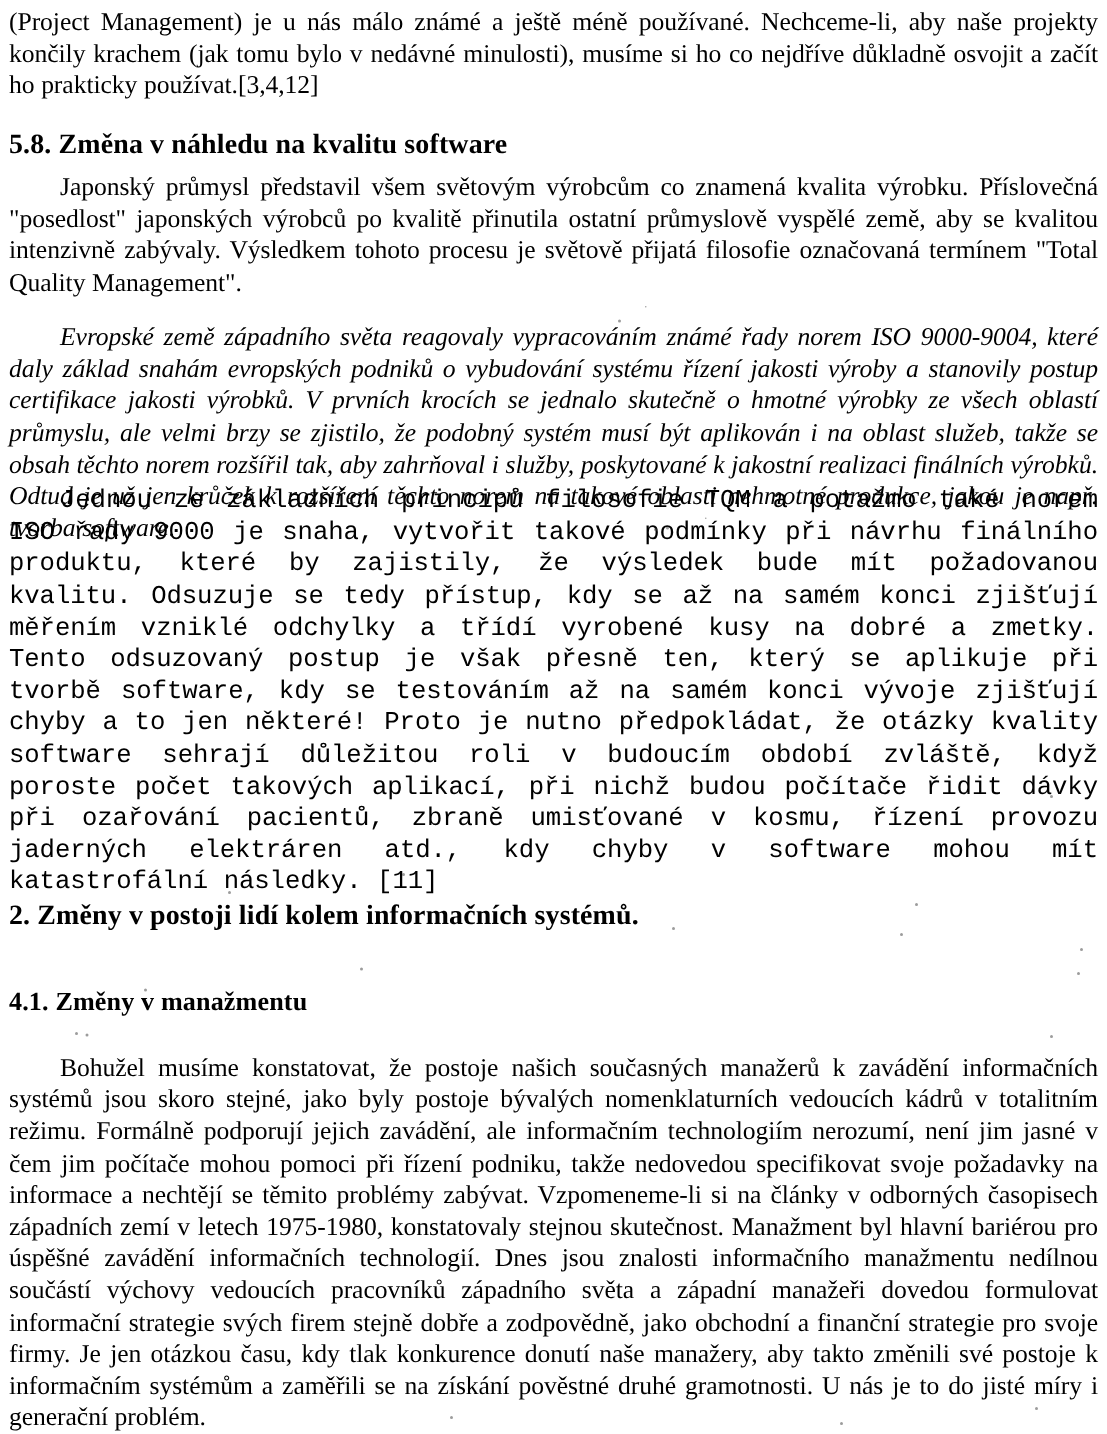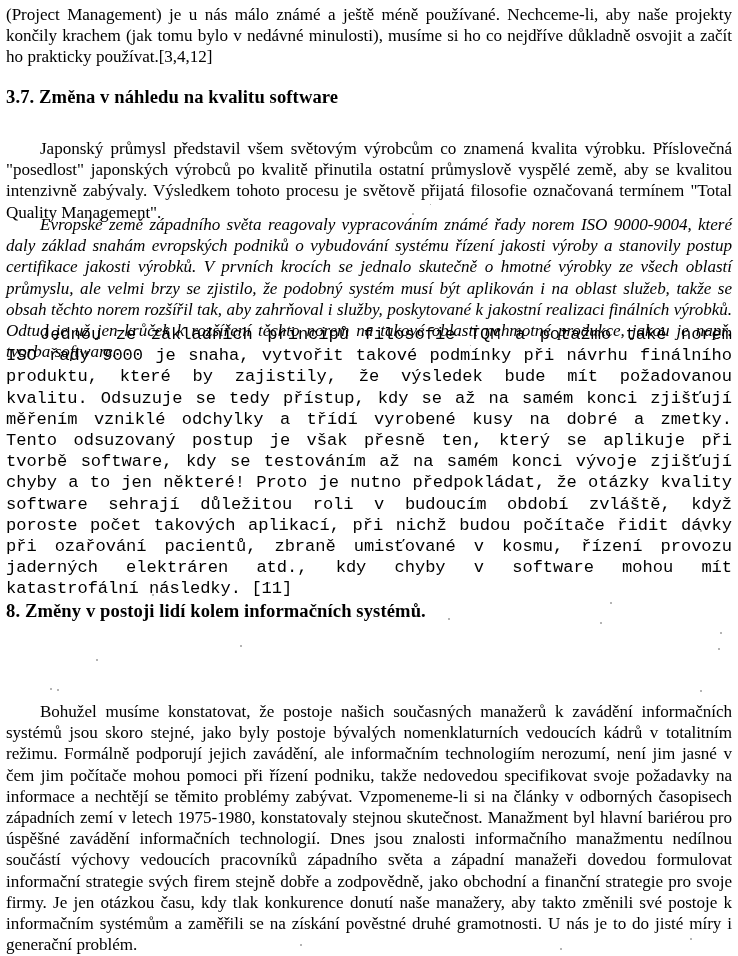--- a/index.html
+++ b/index.html
@@ -66,39 +66,42 @@
 </head>
 <body>
 
 <div id="page">
 
   <div class="blk" style="top:4px;">
     <p class="body-par">(Project Management) je u nás málo známé a ještě méně používané. Nechceme-li, aby naše projekty končily krachem (jak tomu bylo v nedávné minulosti), musíme si ho co nejdříve důkladně osvojit a začít ho prakticky používat.[3,4,12]</p>
   </div>
 
   <div class="blk" style="top:86px;">
-    <h2 class="h-major">3.7. Změna v náhledu na kvalitu software</h2>
+    <h2 class="h-major">5.8. Změna v náhledu na kvalitu software</h2>
   </div>
 
-  <div class="blk" style="top:138px;">
+  <div class="blk" style="top:114px;">
     <p class="body-par indent">Japonský průmysl představil všem světovým výrobcům co znamená kvalita výrobku. Příslovečná "posedlost" japonských výrobců po kvalitě přinutila ostatní průmyslově vyspělé země, aby se kvalitou intenzivně zabývaly. Výsledkem tohoto procesu je světově přijatá filosofie označovaná termínem "Total Quality Management".</p>
   </div>
 
   <div class="blk" style="top:214px;font-style:italic;">
     <p class="body-par indent">Evropské země západního světa reagovaly vypracováním známé řady norem ISO 9000-9004, které daly základ snahám evropských podniků o vybudování systému řízení jakosti výroby a stanovily postup certifikace jakosti výrobků. V prvních krocích se jednalo skutečně o hmotné výrobky ze všech oblastí průmyslu, ale velmi brzy se zjistilo, že podobný systém musí být aplikován i na oblast služeb, takže se obsah těchto norem rozšířil tak, aby zahrňoval i služby, poskytované k jakostní realizaci finálních výrobků. Odtud je už jen krůček k rozšíření těchto norem na takové oblasti nehmotné produkce, jakou je např. tvorba software.</p>
   </div>
 
   <div class="blk" style="top:324px;font-family:Liberation Mono, monospace;">
     <p class="body-par indent">Jednou ze základních principů filosofie TQM a potažmo také norem ISO řady 9000 je snaha, vytvořit takové podmínky při návrhu finálního produktu, které by zajistily, že výsledek bude mít požadovanou kvalitu. Odsuzuje se tedy přístup, kdy se až na samém konci zjišťují měřením vzniklé odchylky a třídí vyrobené kusy na dobré a zmetky. Tento odsuzovaný postup je však přesně ten, který se aplikuje při tvorbě software, kdy se testováním až na samém konci vývoje zjišťují chyby a to jen některé! Proto je nutno předpokládat, že otázky kvality software sehrají důležitou roli v budoucím období zvláště, když poroste počet takových aplikací, při nichž budou počítače řidit dávky při ozařování pacientů, zbraně umisťované v kosmu, řízení provozu jaderných elektráren atd., kdy chyby v software mohou mít katastrofální následky. [11]</p>
   </div>
 
   <div class="blk" style="top:600px;">
-    <h2 class="h-major">8. Změny v postoji lidí kolem informačních systémů.</h2>
+    <h2 class="h-major">2. Změny v postoji lidí kolem informačních systémů.</h2>
   </div>
 
+  <div class="blk" style="top:657px;">
+    <h3 class="h-minor">4.1. Změny v manažmentu</h3>
+  </div>
 
   <div class="blk" style="top:701px;">
     <p class="body-par indent">Bohužel musíme konstatovat, že postoje našich současných manažerů k zavádění informačních systémů jsou skoro stejné, jako byly postoje bývalých nomenklaturních vedoucích kádrů v totalitním režimu. Formálně podporují jejich zavádění, ale informačním technologiím nerozumí, není jim jasné v čem jim počítače mohou pomoci při řízení podniku, takže nedovedou specifikovat svoje požadavky na informace a nechtějí se těmito problémy zabývat. Vzpomeneme-li si na články v odborných časopisech západních zemí v letech 1975-1980, konstatovaly stejnou skutečnost. Manažment byl hlavní bariérou pro úspěšné zavádění informačních technologií. Dnes jsou znalosti informačního manažmentu nedílnou součástí výchovy vedoucích pracovníků západního světa a západní manažeři dovedou formulovat informační strategie svých firem stejně dobře a zodpovědně, jako obchodní a finanční strategie pro svoje firmy. Je jen otázkou času, kdy tlak konkurence donutí naše manažery, aby takto změnili své postoje k informačním systémům a zaměřili se na získání pověstné druhé gramotnosti. U nás je to do jisté míry i generační problém.</p>
   </div>
 
   <div class="speckles">
     <span class="spk" style="left:412px;top:213px;width:2px;height:2px;"></span>
     <span class="spk" style="left:436px;top:352px;width:2px;height:2px;"></span>
     <span class="spk" style="left:444px;top:351px;width:2px;height:2px;"></span>
     <span class="spk" style="left:700px;top:530px;width:2px;height:2px;"></span>

